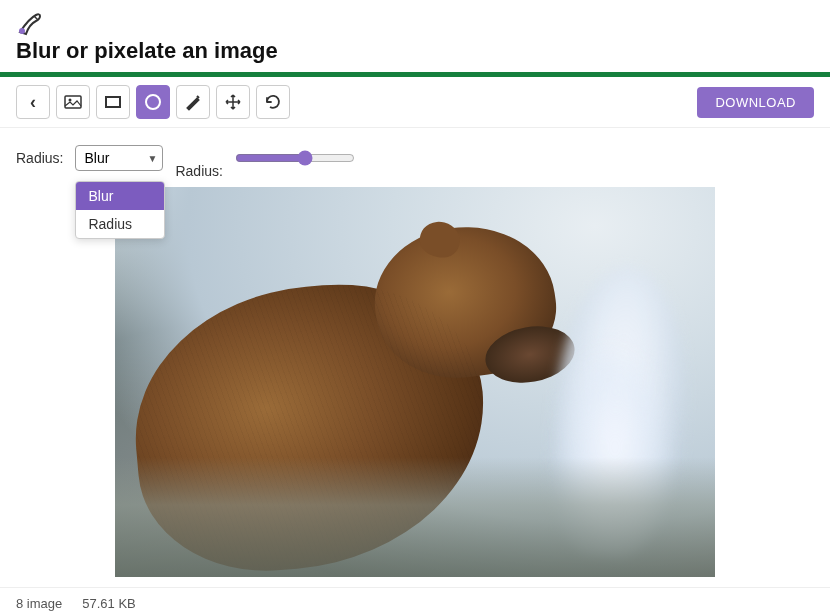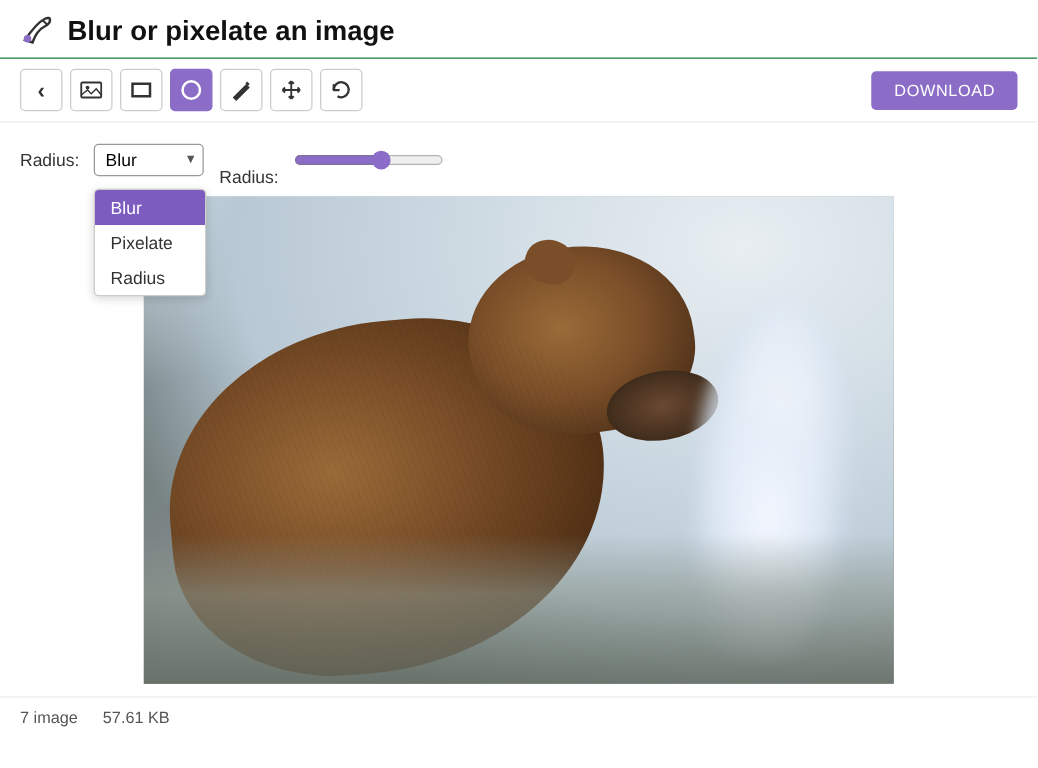--- a/index.html
+++ b/index.html
@@ -8,23 +8,24 @@
       background: #fff;
       color: #333;
       width: 830px;
       min-height: 614px;
       overflow: hidden;
     }
 
     
     .header {
       display: flex;
-      align-items: flex-end;
+      align-items: flex-start;
       padding: 10px 16px 8px 16px;
-      border-bottom: 1px solid #15803d;
+      border-bottom: 5px solid #15803d;
+      flex-direction: column;
     }
     .header-icon {
       width: 28px;
       height: 28px;
       margin-right: 10px;
       flex-shrink: 0;
     }
     .header-title {
       font-size: 22px;
       font-weight: bold;
@@ -237,21 +238,20 @@
     <select class="effect-select">
       <option>Blur</option>
       <option>Pixelate</option>
       <option>Color</option>
       <option>Restore</option>
     </select>
     <span class="select-arrow">▼</span>
     
     <div class="dropdown-menu">
       <div class="dropdown-item selected">Blur</div>
-      <div class="dropdown-item">Pixelate</div>
       <div class="dropdown-item">Radius</div>
     </div>
   </div>
   <span class="radius-label">Radius:</span>
   <input type="range" class="radius-slider" min="0" max="100" value="60" style="">
 </div>
 
 <div class="canvas-area">
   <div class="bear-scene">
 
@@ -271,15 +271,15 @@
     </div>
 
     <div style="position:absolute;right:30px;top:80px;width:130px;height:290px;background:radial-gradient(ellipse at 48% 40%, rgba(248,250,255,0.92) 0%, rgba(230,238,248,0.85) 35%, rgba(210,222,235,0.75) 60%, rgba(190,205,220,0.5) 80%, transparent 100%);border-radius:50% 55% 45% 40%;filter:blur(6px);transform:rotate(5deg);"></div>
     <div style="position:absolute;right:50px;top:160px;width:100px;height:200px;background:radial-gradient(ellipse at 50% 50%, rgba(245,248,255,0.88) 0%, rgba(225,235,248,0.7) 50%, transparent 85%);border-radius:45% 55% 45% 55%;filter:blur(10px);"></div>
 
     <div style="position:absolute;bottom:0;left:0;right:0;height:120px;background:linear-gradient(180deg, transparent 0%, rgba(140,150,140,0.6) 40%, rgba(100,110,100,0.8) 100%);border-radius:0;"></div>
   </div>
 </div>
 
 <div class="footer">
-  <span>7 image</span>
+  <span>8 image</span>
   <span>57.61 KB</span>
 </div>
 
 </body></html>

